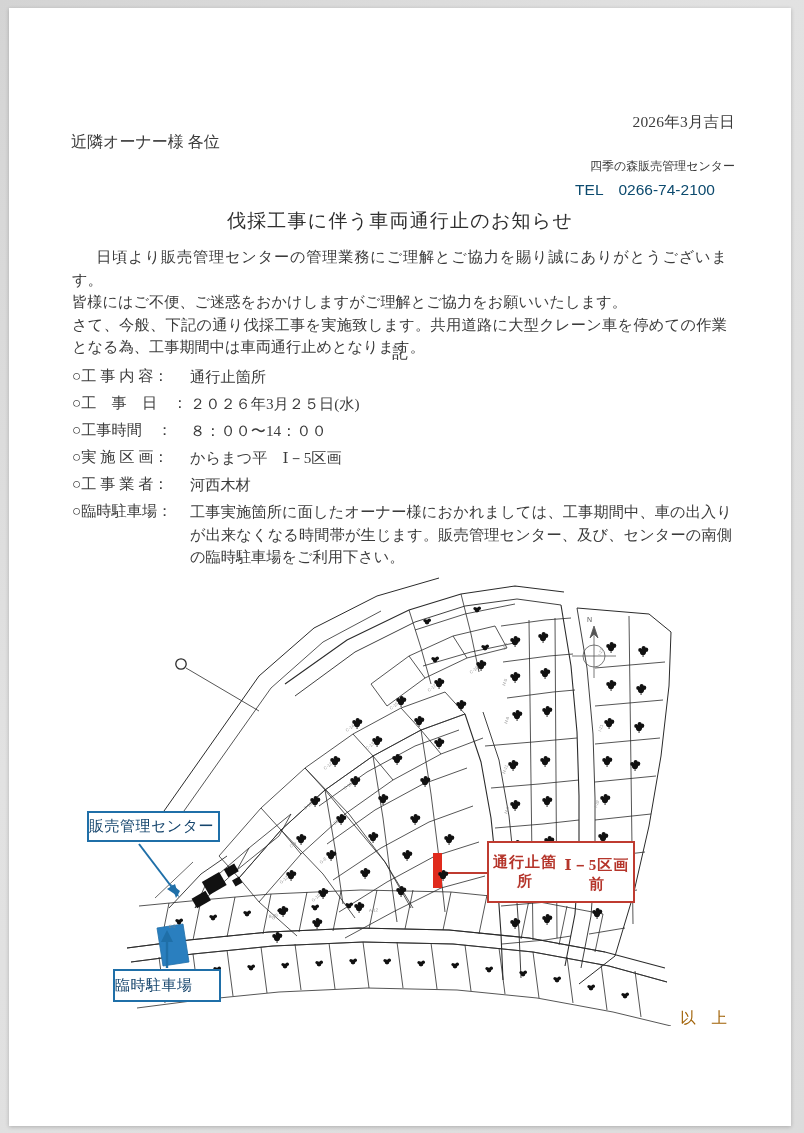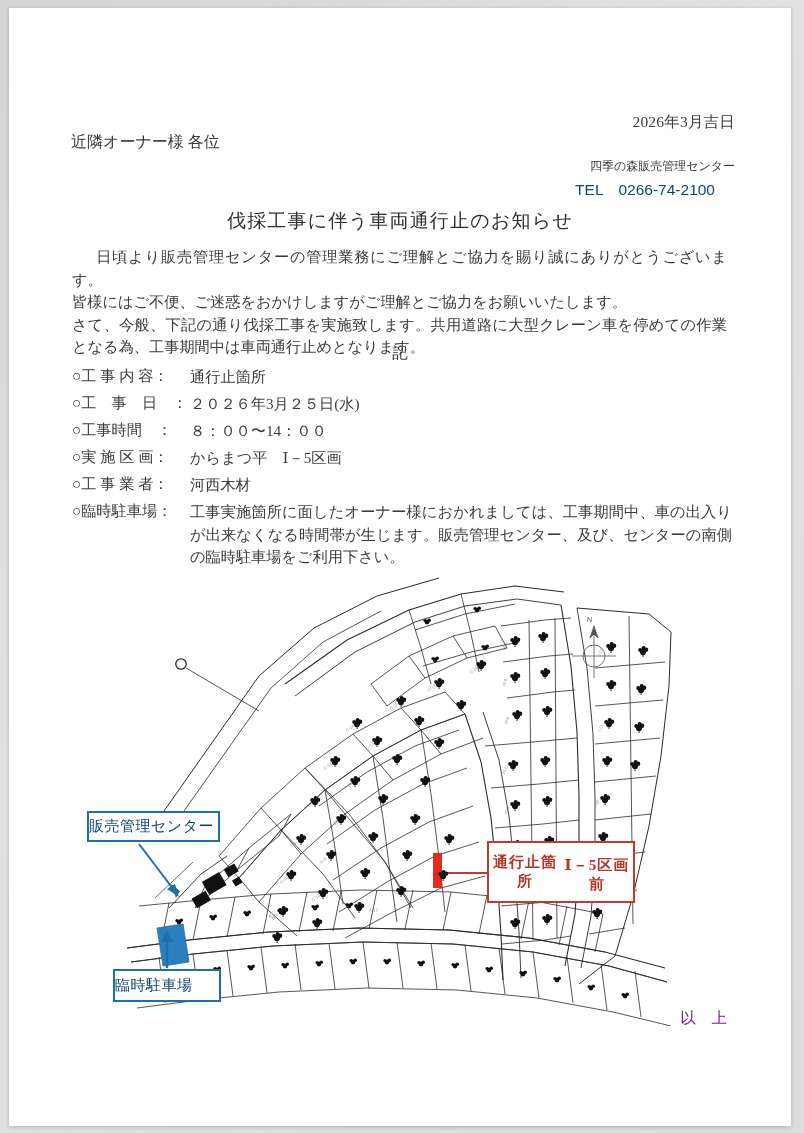--- a/index.html
+++ b/index.html
@@ -124,21 +124,21 @@
     flex: 1 1 auto;
     line-height: 22.5px;
   }
   .item-value.wrap { text-align: justify; font-family: Liberation Serif, serif; }
 
   .closing {
     position: absolute;
     right: 58px;
     top: 1000px;
     font-size: 15.5px;
-    color: #701a75;
+    color: #a16207;
     letter-spacing: 6px;
   }
 
   
   #map-area {
     position: absolute;
     left: 100px;
     top: 548px;
     width: 600px;
     height: 470px;

